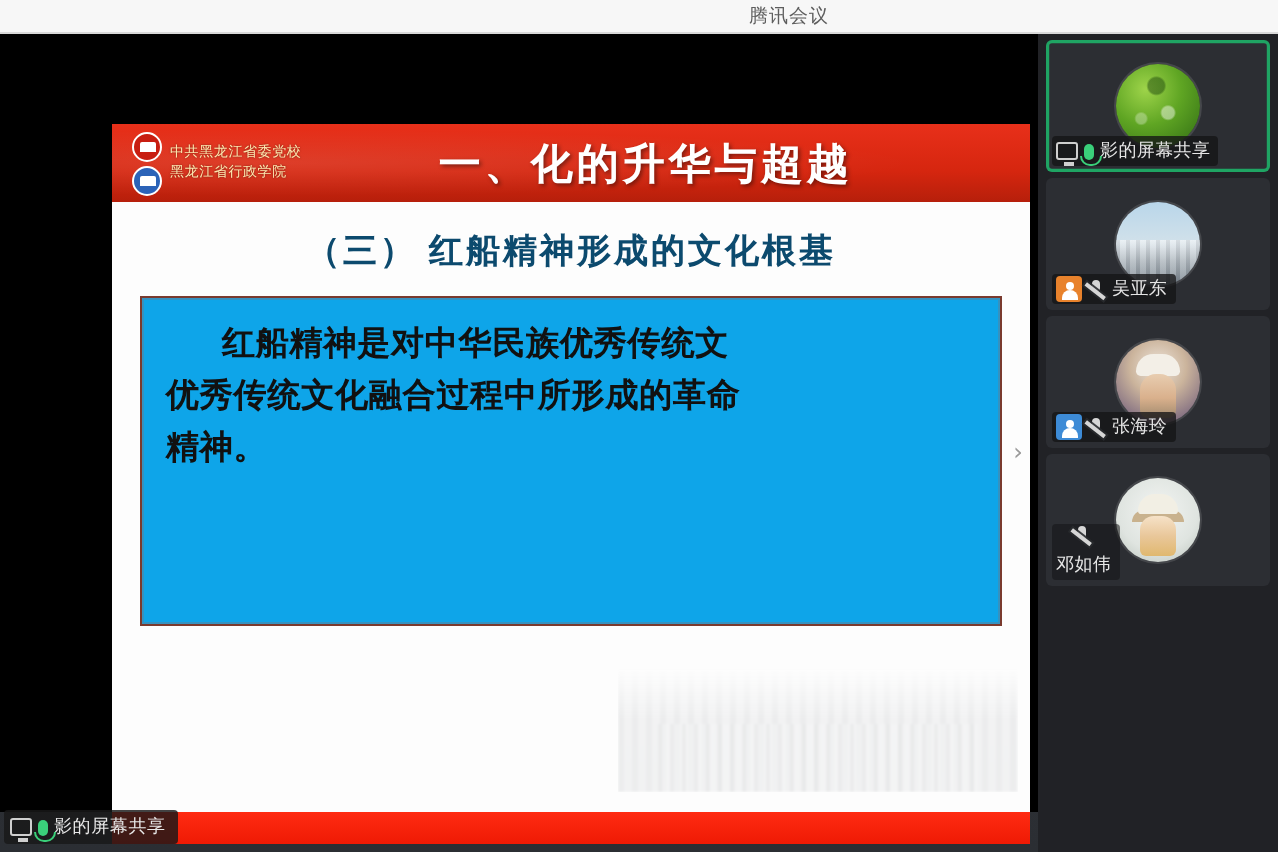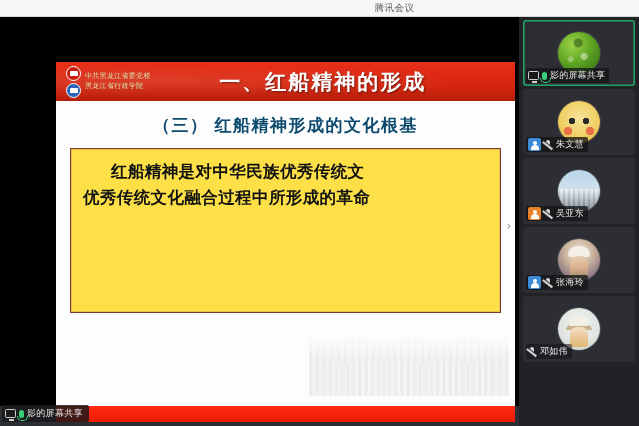--- a/index.html
+++ b/index.html
@@ -110,21 +110,21 @@
     text-align: center;
     font-size: 17px; font-weight: bold; color: #0c4a6e;
     letter-spacing: 1.5px;
     font-family: "DejaVu Serif", "Liberation Serif", serif;
   }
   .slide-subtitle .paren { margin-right: 6px; }
 
   
   .textbox {
     position: absolute; left: 14px; top: 86px; width: 431px; height: 165px;
-    background: #fde047;
+    background: #0ea5e9;
     border: 1.5px solid #7a3a2e;
     box-shadow: 0 0 0 1px rgba(170,90,70,.25) inset;
     padding: 10px 12px 8px 12px;
   }
   .body-line {
     font-size: 16.5px; line-height: 26px; color: #111;
     font-family: "DejaVu Serif", "Liberation Serif", serif;
     font-weight: bold;
     letter-spacing: .4px;
     white-space: nowrap;
@@ -271,21 +271,21 @@
 
   .tile-label {
     position: absolute; left: 3px; bottom: 3px;
     display: flex; align-items: center; gap: 3px;
     background: rgba(20,20,22,.78); border-radius: 2px; padding: 1px 4px 1px 2px;
     max-width: 104px;
   }
   .tile-label .nm {
     font-size: 9px; color: #e6e6e6; letter-spacing: .2px; white-space: nowrap;
   }
-  .tile-label.plain { background: rgba(20,20,22,.55); }
+  .tile-label.plain { background: rgba(20,20,22,.55); flex-direction: column; }
 </style>
 </head>
 <body>
 
 <div id="app">
 
   <div class="titlebar">
     <div class="titlebar-text">腾讯会议</div>
   </div>
 
@@ -306,30 +306,31 @@
                 </div>
               <div class="emblem emblem-blue">
                   <i></i>
                 </div>
             </div>
             <div class="org-name">
               <div class="org-line">中共黑龙江省委党校</div>
               <div class="org-line">黑龙江省行政学院</div>
             </div>
           </div>
-          <div class="header-title">一、红船精神的形成</div>
+          <div class="header-title">一、化的升华与超越</div>
         </div>
 
         <div class="slide-subtitle">
           <span class="paren">（三）</span><span>红船精神形成的文化根基</span>
         </div>
 
         <div class="textbox">
           <div class="body-line indent">红船精神是对中华民族优秀传统文</div>
           <div class="body-line">优秀传统文化融合过程中所形成的革命</div>
+          <div class="body-line">精神。</div>
         </div>
 
         <div class="slide-footer"></div>
       </div>
     </div>
 
     <div class="stage-chevron">›</div>
 
     <div class="share-badge">
       <span class="ic ic-screen"></span>
@@ -342,30 +343,20 @@
 
     <div class="tile active">
       <div class="avatar av-green"></div>
       <div class="tile-label">
         <span class="ic ic-screen"></span>
         <span class="ic ic-mic green"></span>
         <span class="nm">影的屏幕共享</span>
       </div>
     </div>
 
-    <div class="tile">
-      <div class="avatar av-cartoon"></div>
-      <div class="tile-label">
-        <span class="ic-person">
-            <i></i>
-          </span>
-        <span class="ic ic-mic-mute"></span>
-        <span class="nm">朱文慧</span>
-      </div>
-    </div>
 
     <div class="tile">
       <div class="avatar av-sky"></div>
       <div class="tile-label">
         <span class="ic-person orange">
             <i></i>
           </span>
         <span class="ic ic-mic-mute"></span>
         <span class="nm">吴亚东</span>
       </div>

